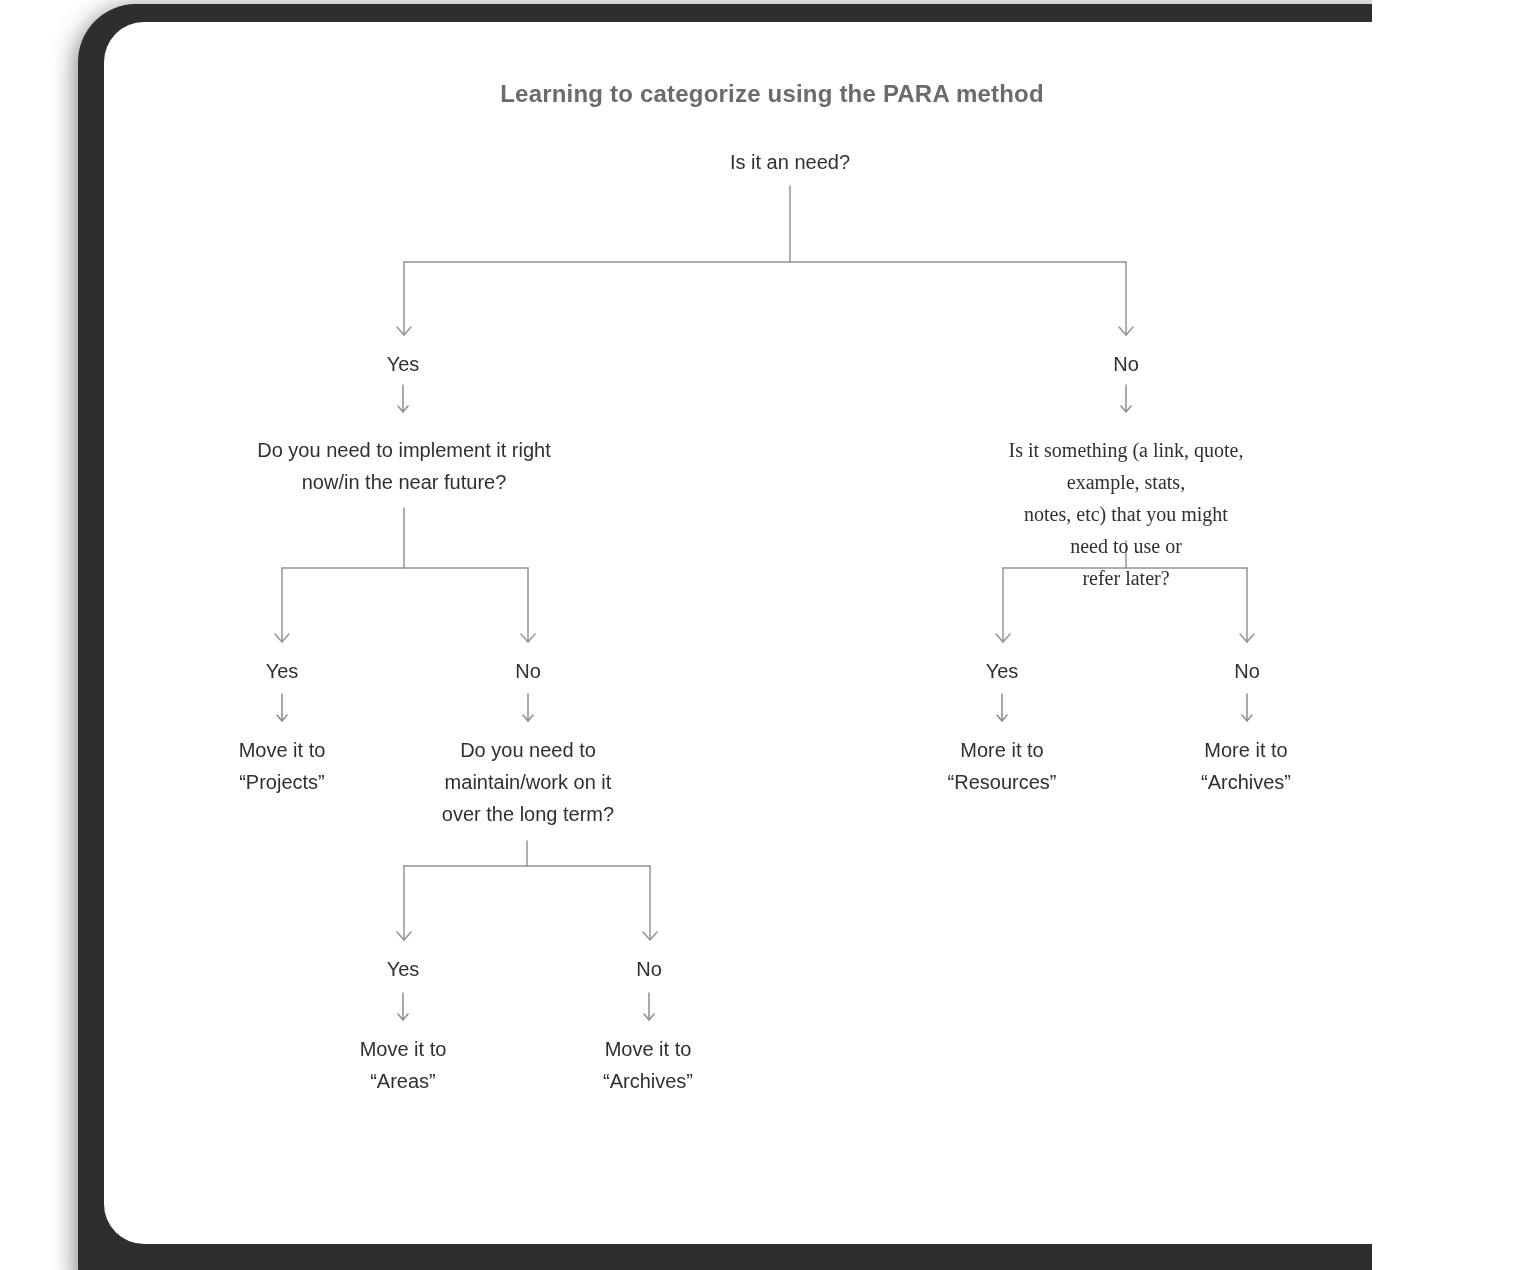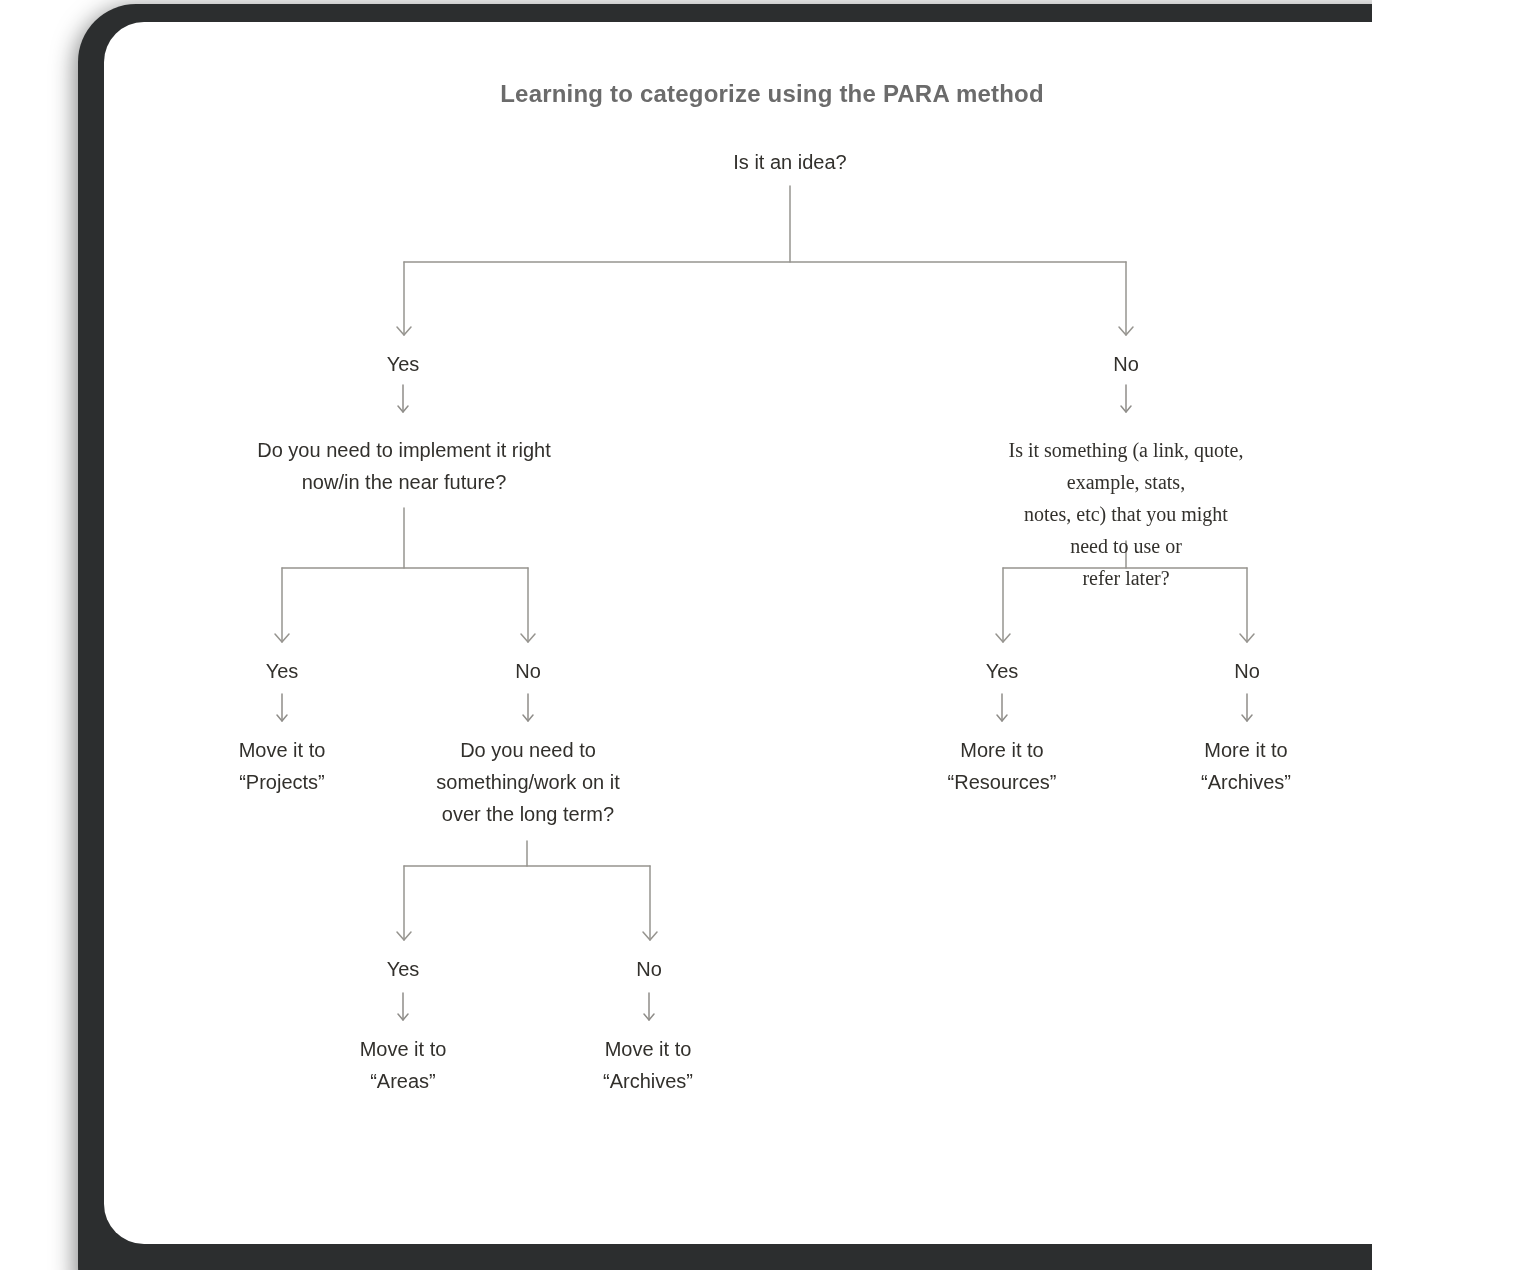--- a/index.html
+++ b/index.html
@@ -143,32 +143,32 @@
         <path d="M398,1014 L403,1020 L408,1014"></path>
     </g>
     <g class="mini">
       <path d="M649,993 V1020"></path>
         <path d="M644,1014 L649,1020 L654,1014"></path>
     </g>
   </svg>
 
   <h1 class="title">Learning to categorize using the PARA method</h1>
 
-  <div class="node" style="left:790px;top:146px;">Is it an idea?</div>
+  <div class="node" style="left:790px;top:146px;">Is it an need?</div>
   <div class="node" style="left:403px;top:348px;">Yes</div>
   <div class="node" style="left:1126px;top:348px;">No</div>
 
   <div class="node" style="left:404px;top:434px;">Do you need to implement it right
 now/in the near future?</div>
   <div class="node" style="left:282px;top:655px;">Yes</div>
   <div class="node" style="left:528px;top:655px;">No</div>
   <div class="node" style="left:282px;top:734px;">Move it to
 “Projects”</div>
   <div class="node" style="left:528px;top:734px;">Do you need to
-something/work on it
+maintain/work on it
 over the long term?</div>
   <div class="node" style="left:403px;top:953px;">Yes</div>
   <div class="node" style="left:649px;top:953px;">No</div>
   <div class="node" style="left:403px;top:1033px;">Move it to
 “Areas”</div>
   <div class="node" style="left:648px;top:1033px;">Move it to
 “Archives”</div>
 
   <div class="node" style="left:1126px;top:434px;font-family:Liberation Serif, serif;">Is it something (a link, quote, example, stats,
 notes, etc) that you might need to use or

